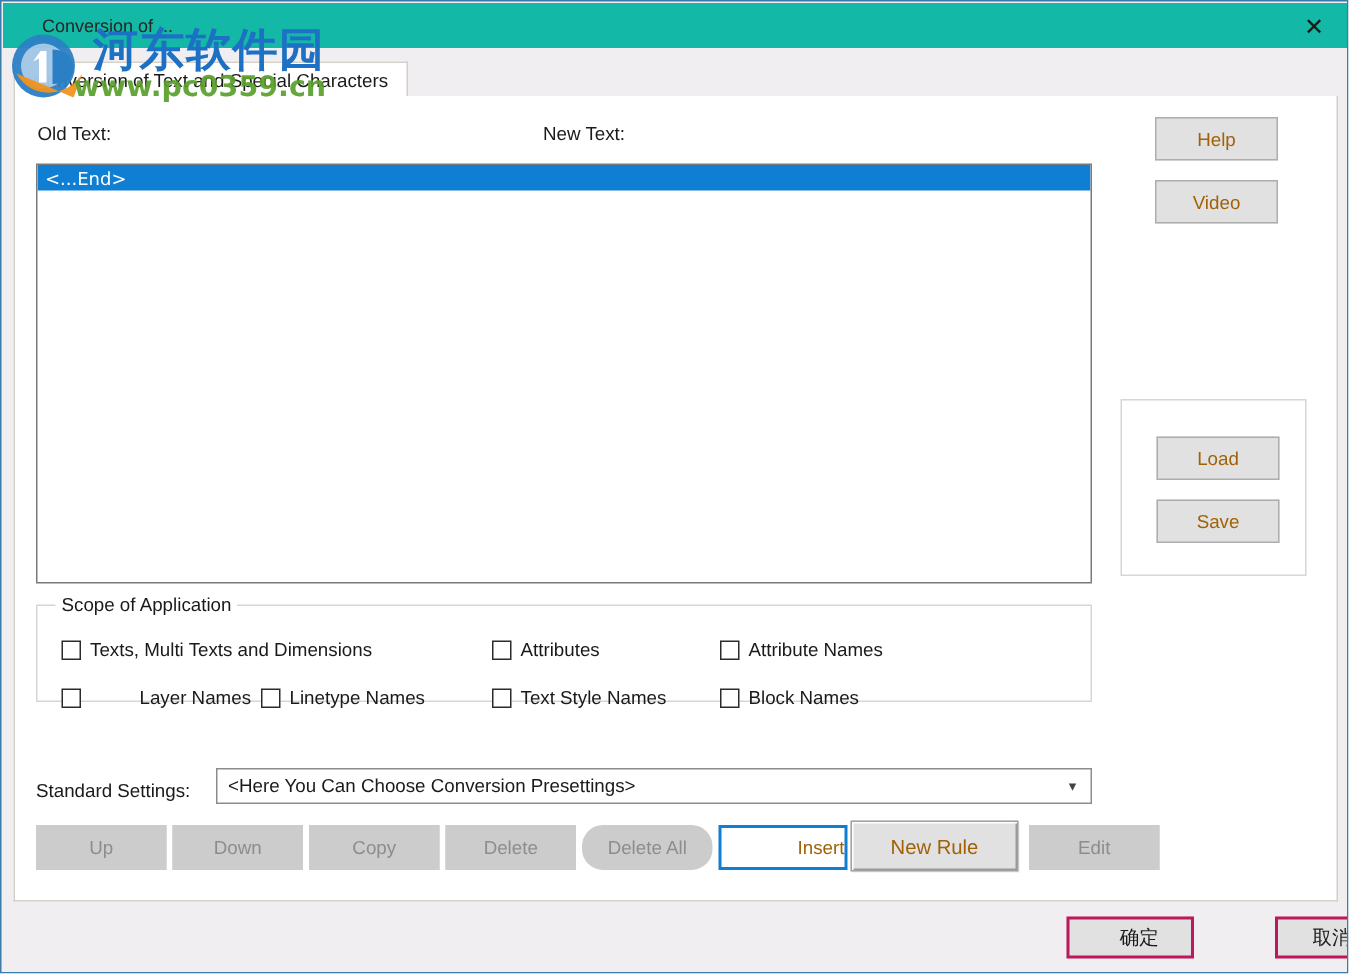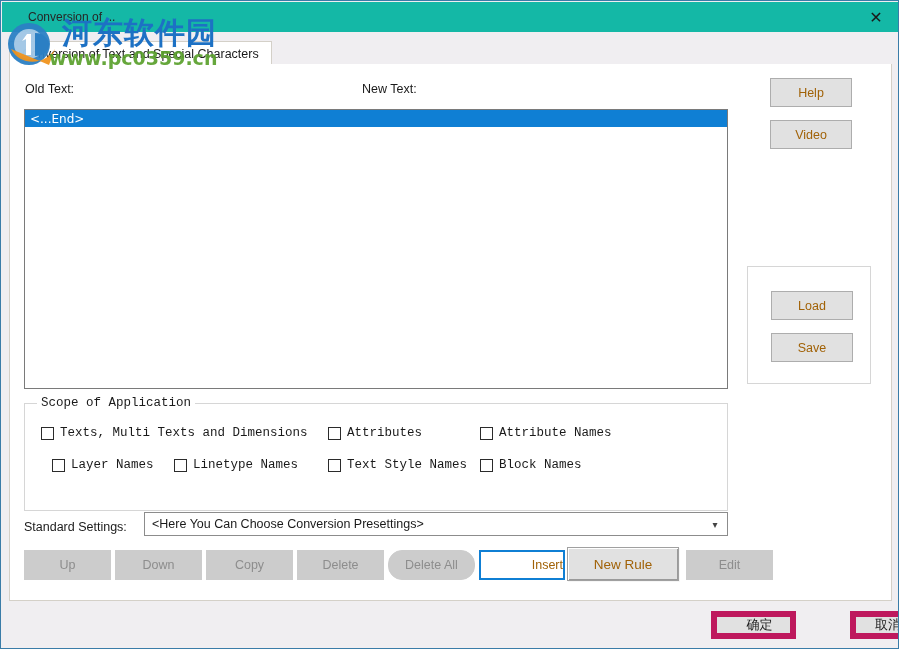--- a/index.html
+++ b/index.html
@@ -175,22 +175,21 @@
   
   .groupbox {
     position: absolute;
     border: 1px solid #d6d6d6;
     box-sizing: border-box;
   }
   .group-scope {
     left: 14px;
     top: 339px;
     width: 704px;
-    height: 108px;
-    font-family: Liberation Mono, monospace;
+    height: 65px;
   }
   .group-legend {
     position: absolute;
     left: 12px;
     top: -8px;
     background: #ffffff;
     padding: 0 4px;
     font-size: 12.5px;
     color: #1a1a1a;
     white-space: nowrap;
@@ -291,21 +290,21 @@
     align-items: center;
     justify-content: center;
     font-size: 10px;
     color: #444;
     font-family: "DejaVu Sans", sans-serif;
   }
   
   .footer-btn {
     position: absolute;
     background: #e1e1e1;
-    border: 6px solid #be185d;
+    border: 2px solid #be185d;
     box-sizing: border-box;
     font-size: 13px;
     color: #1a1a1a;
     display: flex;
     align-items: center;
     justify-content: center;
     font-family: "DejaVu Sans", sans-serif;
     cursor: pointer;
     padding-left: 12px;
   }
@@ -359,21 +358,21 @@
       </div>
       <div class="cb" style="left:303px; top:22px;">
         <span class="box"></span>
         <span>Attributes</span>
       </div>
       <div class="cb" style="left:455px; top:22px;">
         <span class="box"></span>
         <span>Attribute Names</span>
       </div>
 
-      <div class="cb" style="left:27px; top:54px;">
+      <div class="cb" style="left:16px; top:54px;gap:33px;">
         <span class="box"></span>
         <span>Layer Names</span>
       </div>
       <div class="cb" style="left:149px; top:54px;">
         <span class="box"></span>
         <span>Linetype Names</span>
       </div>
       <div class="cb" style="left:303px; top:54px;">
         <span class="box"></span>
         <span>Text Style Names</span>

